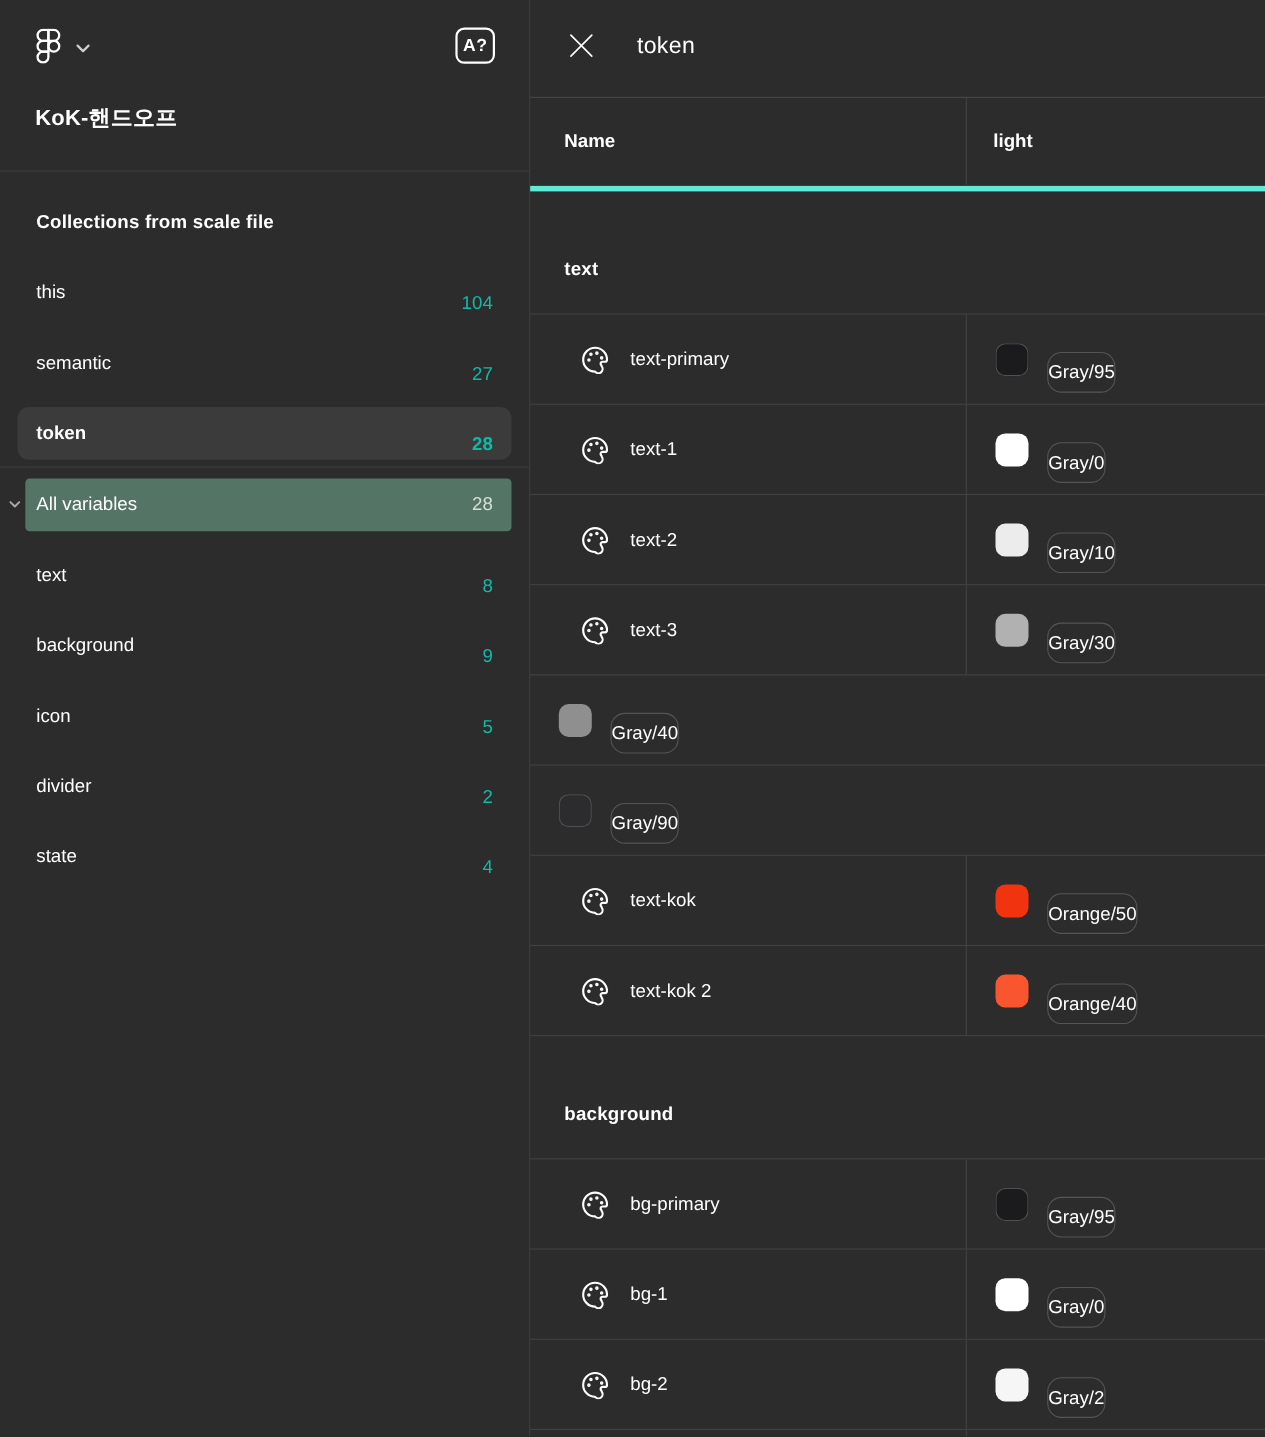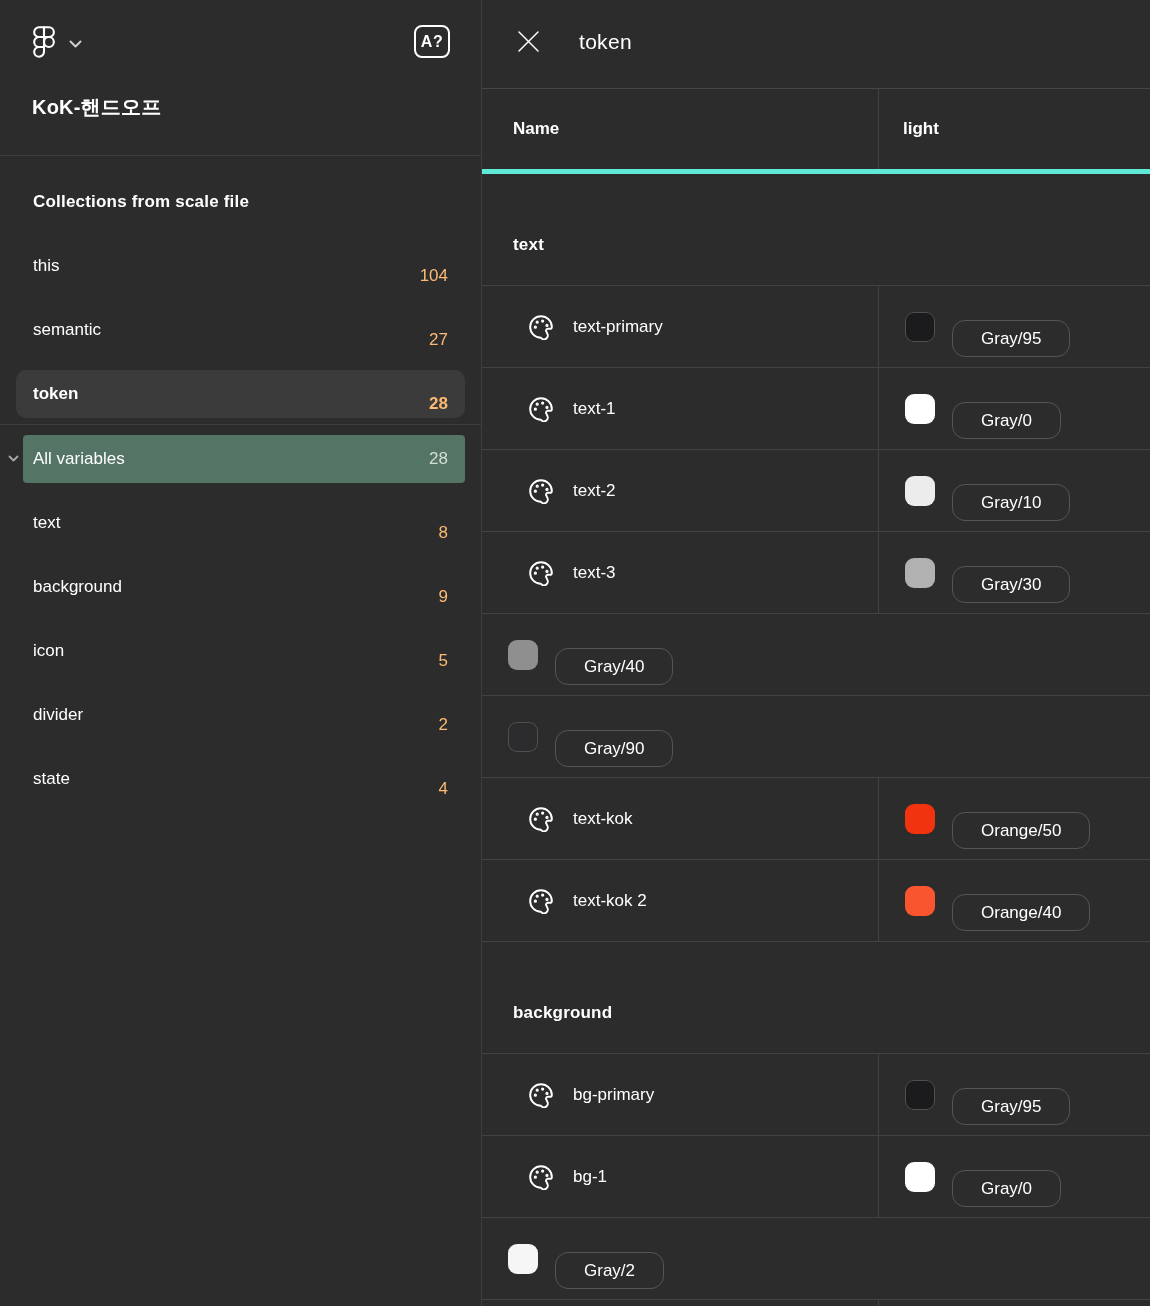--- a/index.html
+++ b/index.html
@@ -29,21 +29,21 @@
   .file-title { margin-top:36px; font-size:20px; font-weight:700; letter-spacing:.2px; }
   .sidebar-body { padding:0 16px; }
   .collections-heading {
     height:48px; display:flex; align-items:center; padding:0 17px;
     margin-top:22px; font-size:17px; font-weight:700; letter-spacing:.2px;
   }
   .side-item {
     height:48px; margin-top:16px; display:flex; align-items:center;
     padding:0 17px; border-radius:10px; font-size:17px; cursor:default;
   }
-  .side-item .count { margin-left:auto; color:#fdba74;margin-top:20px; }
+  .side-item .count { margin-left:auto; color:#14b8a6;margin-top:20px; }
   .side-item.selected { background:#3b3b3b; font-weight:700; }
   .sidebar-divider { height:1px; background:#3d3d3d; margin:6px -16px 0 -16px; }
   .all-vars {
     position:relative; height:48px; margin:10px 0 0 7px;
     background:#547465; border-radius:4px;
     display:flex; align-items:center; padding:0 17px 0 10px; font-size:17px;
   }
   .all-vars .count { margin-left:auto; color:#d6ded8; }
   .expand-chevron { position:absolute; left:-15px; top:50%; transform:translateY(-50%); display:inline-flex; }
   
@@ -70,21 +70,21 @@
   .cell-name {
     width:397px; border-right:1px solid #424242;
     display:flex; align-items:center; padding-left:46px; gap:19px; font-size:17px;
   }
   .palette-icon { display:inline-flex; }
   .cell-value { flex:1; display:flex; align-items:center; padding-left:26px; gap:17px; }
   .swatch { width:30px; height:30px; border-radius:9px; flex:0 0 auto; }
   .swatch.bordered { box-shadow:inset 0 0 0 1px #505050; }
   .value-pill {
     border:1.5px solid #555555; border-radius:13px;
-    padding:8px 28px; font-size:17px; line-height:1.15; white-space:nowrap;margin-top:24px;
+    padding:8px 0; font-size:17px; line-height:1.15; white-space:nowrap;margin-top:24px;
   }
 </style>
 </head>
 <body>
 
 <aside class="sidebar">
   <div class="sidebar-header">
     <div class="logo-row">
       <span class="figma-logo">
         <svg width="24" height="32" viewBox="-1 -1 18 26" fill="none" stroke="#ffffff" stroke-width="1.7" stroke-linejoin="round">
@@ -344,20 +344,32 @@
       </span>
       <span>bg-1</span>
     </div>
     <div class="cell-value">
       <span class="swatch" style="background: rgb(255, 255, 255);"></span>
       <span class="value-pill">Gray/0</span>
     </div>
   </div>
 
   <div class="data-row">
+    <div class="cell-name">
+      <span class="palette-icon">
+        <svg width="26" height="26" viewBox="0 0 24 24" fill="none" stroke="#ffffff" stroke-width="1.8" stroke-linecap="round" stroke-linejoin="round">
+          <path d="M12 22A10 10 0 1 1 22 12c0 .93-.75 1.69-1.69 1.69h-2a1.64 1.64 0 0 0-1.67 1.67c0 .47.15.83.44 1.12.26.29.44.69.44 1.13A1.68 1.68 0 0 1 12 22z"></path>
+          <circle cx="13.5" cy="6.5" r="0.6" fill="#ffffff"></circle>
+          <circle cx="17.5" cy="10.5" r="0.6" fill="#ffffff"></circle>
+          <circle cx="8.5" cy="7.5" r="0.6" fill="#ffffff"></circle>
+          <circle cx="6.8" cy="12.2" r="0.6" fill="#ffffff"></circle>
+        </svg>
+      </span>
+      <span>bg-2</span>
+    </div>
     <div class="cell-value">
       <span class="swatch" style="background: rgb(246, 246, 246);"></span>
       <span class="value-pill">Gray/2</span>
     </div>
   </div>
 </div>
   </section>
 <div class="data-row">
         <div class="cell-name"></div>
         <div class="cell-value"></div>

